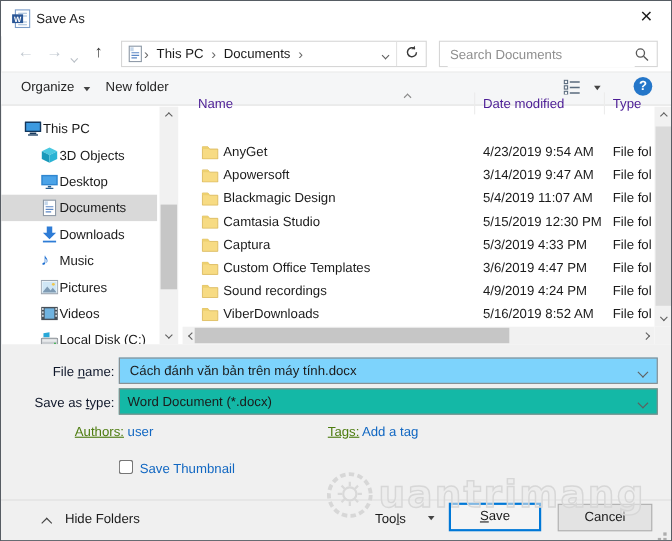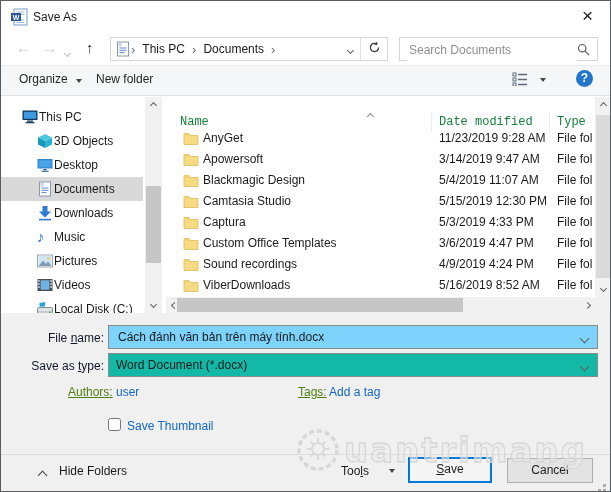--- a/index.html
+++ b/index.html
@@ -43,21 +43,21 @@
   .side-item.sel{background:#d9d9d9;}
   .side-item .ico{position:absolute;left:36px;top:4px;width:16px;height:16px;}
   .side-item .lbl{position:absolute;left:53px;top:5px;white-space:nowrap;}
   .side-item.parent .ico{left:21px;}
   .side-item.parent .lbl{left:38px;}
   
   .sb{background:#f1f1f1;}
   .sb-btn{position:absolute;display:flex;align-items:center;justify-content:center;width:17px;height:17px;}
   .thumb{position:absolute;background:#c6c6c6;}
   
-  .list-header{left:165px;top:108px;width:429px;height:26px;color:#15803d;font-family:Liberation Mono, monospace;}
+  .list-header{left:165px;top:80px;width:429px;height:26px;color:#4c1d95;}
   .lh-name{left:14px;top:6px;}
   .lh-sort{left:202px;top:5px;}
   .lh-div{top:3px;width:1px;height:20px;background:#ececec;}
   .lh-date{left:273px;top:6px;}
   .lh-type{left:391px;top:6px;}
   .list-rows{left:165px;top:127px;width:429px;height:169px;overflow:hidden;}
   .file-row{position:relative;height:21px;}
   .file-row .f-ico{position:absolute;left:17px;top:3px;}
   .file-row .r-name{position:absolute;left:37px;top:3px;white-space:nowrap;}
   .file-row .r-date{position:absolute;left:273px;top:3px;white-space:nowrap;}
@@ -251,21 +251,21 @@
     <span class="abs lh-type">Type</span>
   </div>
 
   <div class="abs list-rows">
     <div class="file-row">
       <svg class="f-ico" width="16" height="14" viewBox="0 0 16 14">
           <path d="M1 2.5 h5 l1.5 2 H15 v9 H1z" fill="#f7db83" stroke="#dbb95d" stroke-width="0.8"></path>
           <path d="M1 2.5 h5 l1.5 2 H1z" fill="#edd06f"></path>
         </svg>
       <span class="r-name">AnyGet</span>
-      <span class="r-date">11/23/2019 9:28 AM</span>
+      <span class="r-date">4/23/2019 9:54 AM</span>
       <span class="r-type">File fol</span>
     </div>
     <div class="file-row">
       <svg class="f-ico" width="16" height="14" viewBox="0 0 16 14">
           <path d="M1 2.5 h5 l1.5 2 H15 v9 H1z" fill="#f7db83" stroke="#dbb95d" stroke-width="0.8"></path>
           <path d="M1 2.5 h5 l1.5 2 H1z" fill="#edd06f"></path>
         </svg>
       <span class="r-name">Apowersoft</span>
       <span class="r-date">3/14/2019 9:47 AM</span>
       <span class="r-type">File fol</span>

